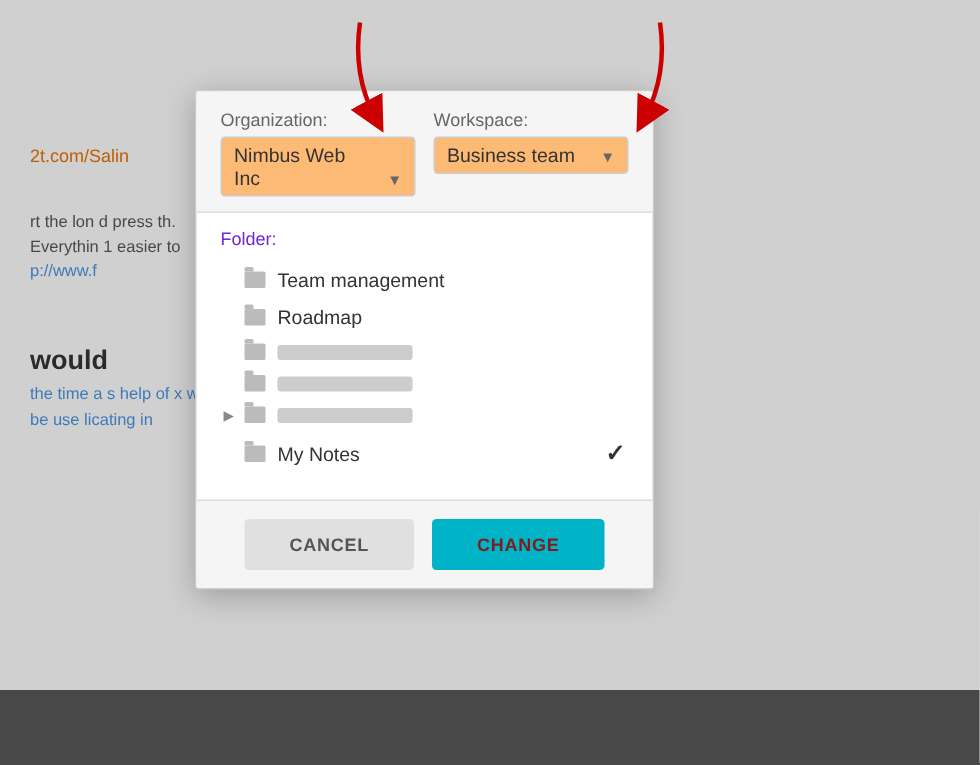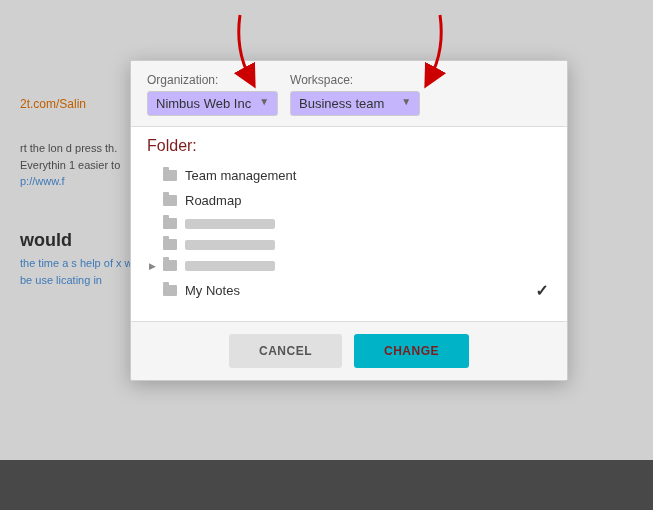--- a/index.html
+++ b/index.html
@@ -77,21 +77,21 @@
       height: 510px;
       background: rgba(0,0,0,0.15);
       z-index: 1;
     }
 
     
     .dialog {
       position: absolute;
       top: 60px;
       left: 130px;
-      width: 438px;
+      width: 306px;
       background: #fff;
       border: 1px solid #ccc;
       border-radius: 3px;
       z-index: 10;
       box-shadow: 0 4px 20px rgba(0,0,0,0.25);
     }
 
     
     .arrow-left {
       position: absolute;
@@ -127,44 +127,44 @@
       display: flex;
       flex-direction: column;
       gap: 4px;
     }
     .select-label {
       font-size: 12px;
       color: #666;
     }
     .select-control {
       display: flex;
-      align-items: flex-start;
+      align-items: flex-end;
       border: 1px solid #ccc;
       border-radius: 3px;
-      background: #c4b5fd;
+      background: #fdba74;
       padding: 4px 8px;
       cursor: pointer;
       min-width: 130px;
       justify-content: space-between;
       font-size: 13px;
       color: #333;
     }
     .select-control span.arrow-down {
       margin-left: 8px;
       color: #666;
       font-size: 10px;
     }
 
     
     .dialog-body {
       padding: 10px 16px 16px;
     }
     .folder-label {
-      font-size: 16px;
-      color: #7f1d1d;
+      font-size: 12px;
+      color: #6d28d9;
       margin-bottom: 8px;
     }
     .folder-list {
       list-style: none;
       padding: 0;
       margin: 0;
     }
     .folder-item {
       display: flex;
       align-items: center;

